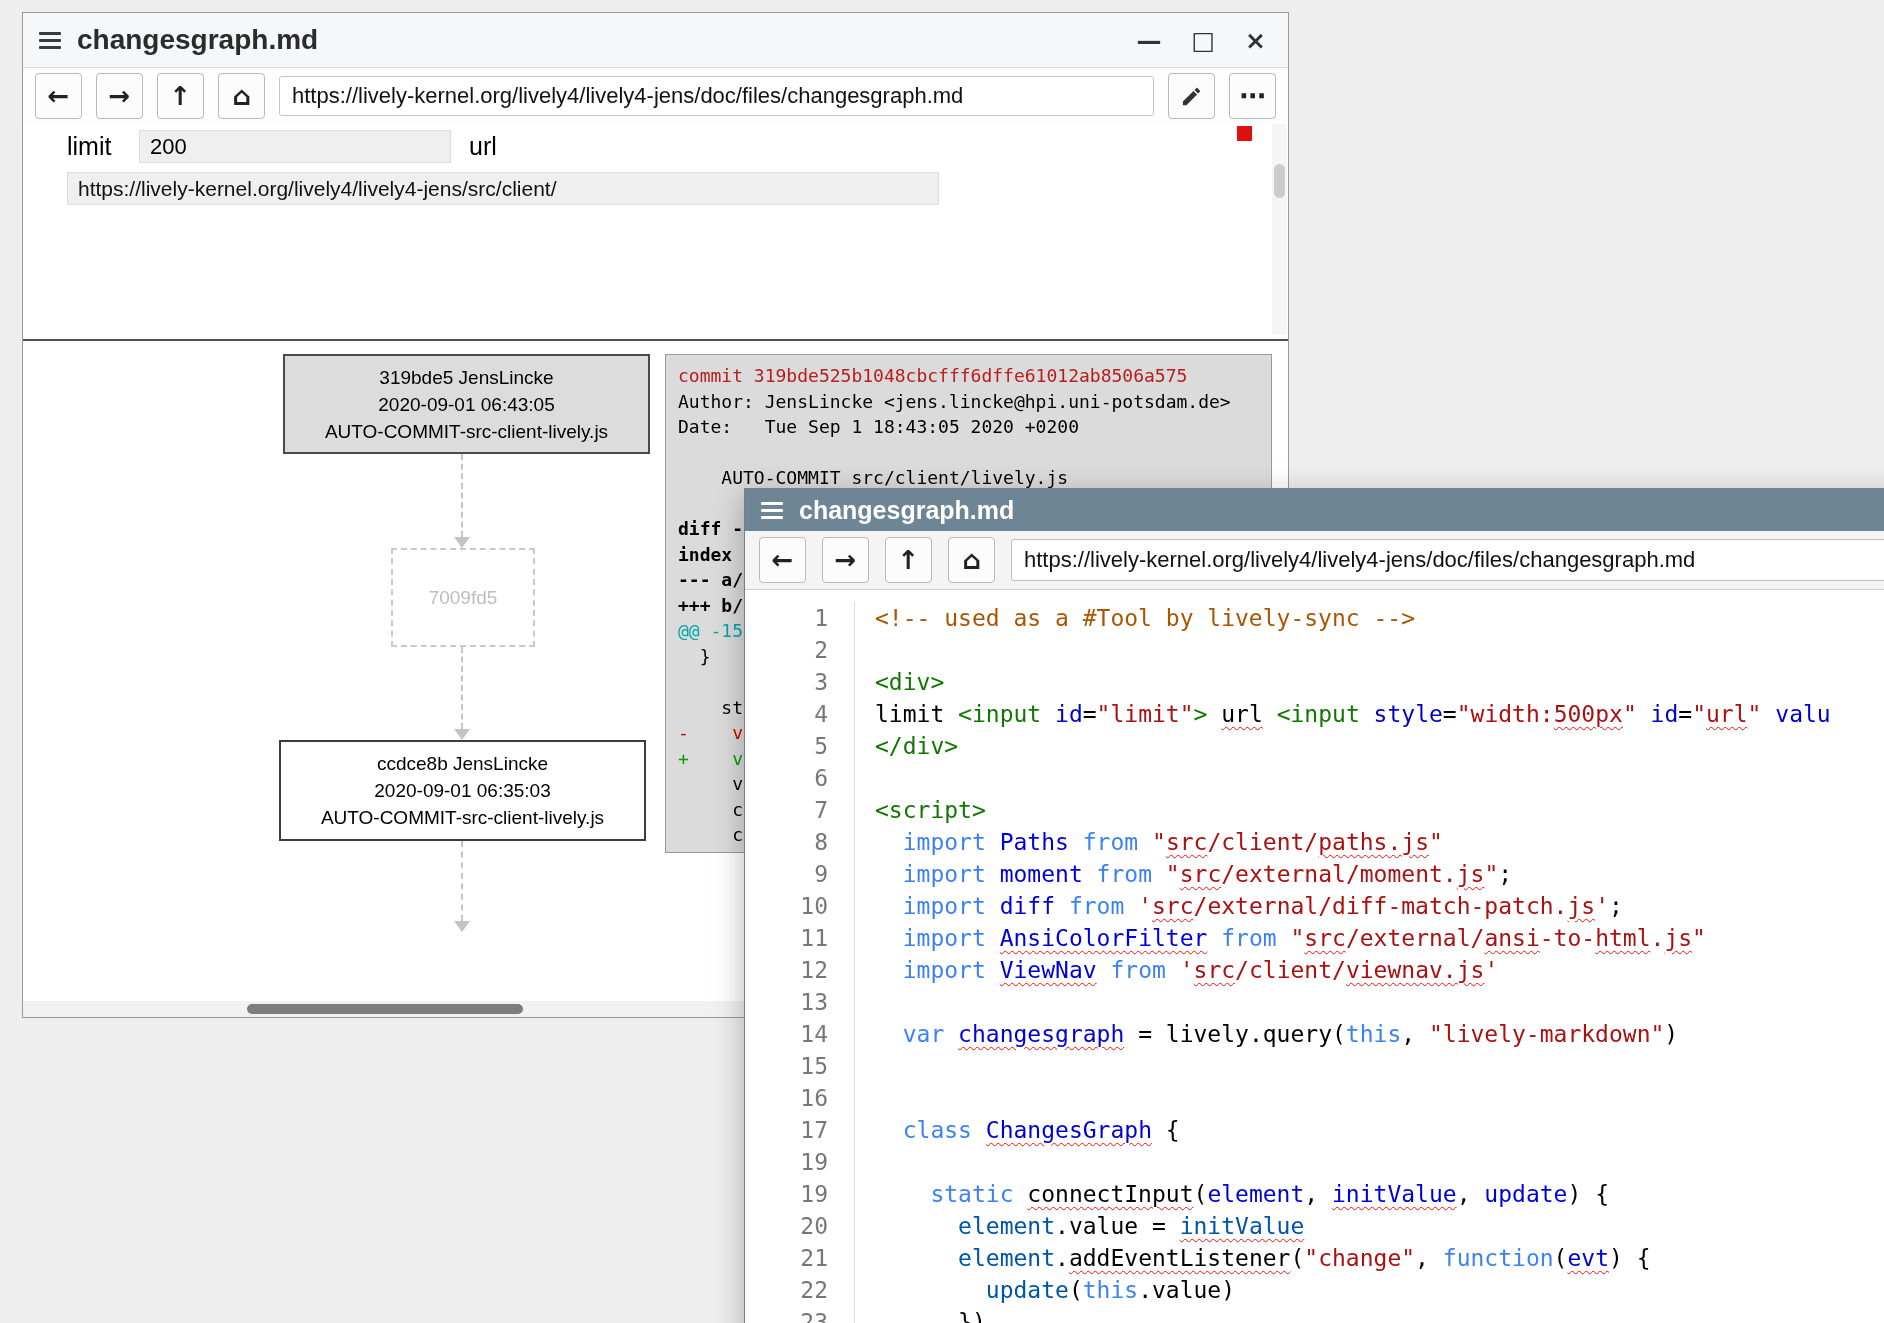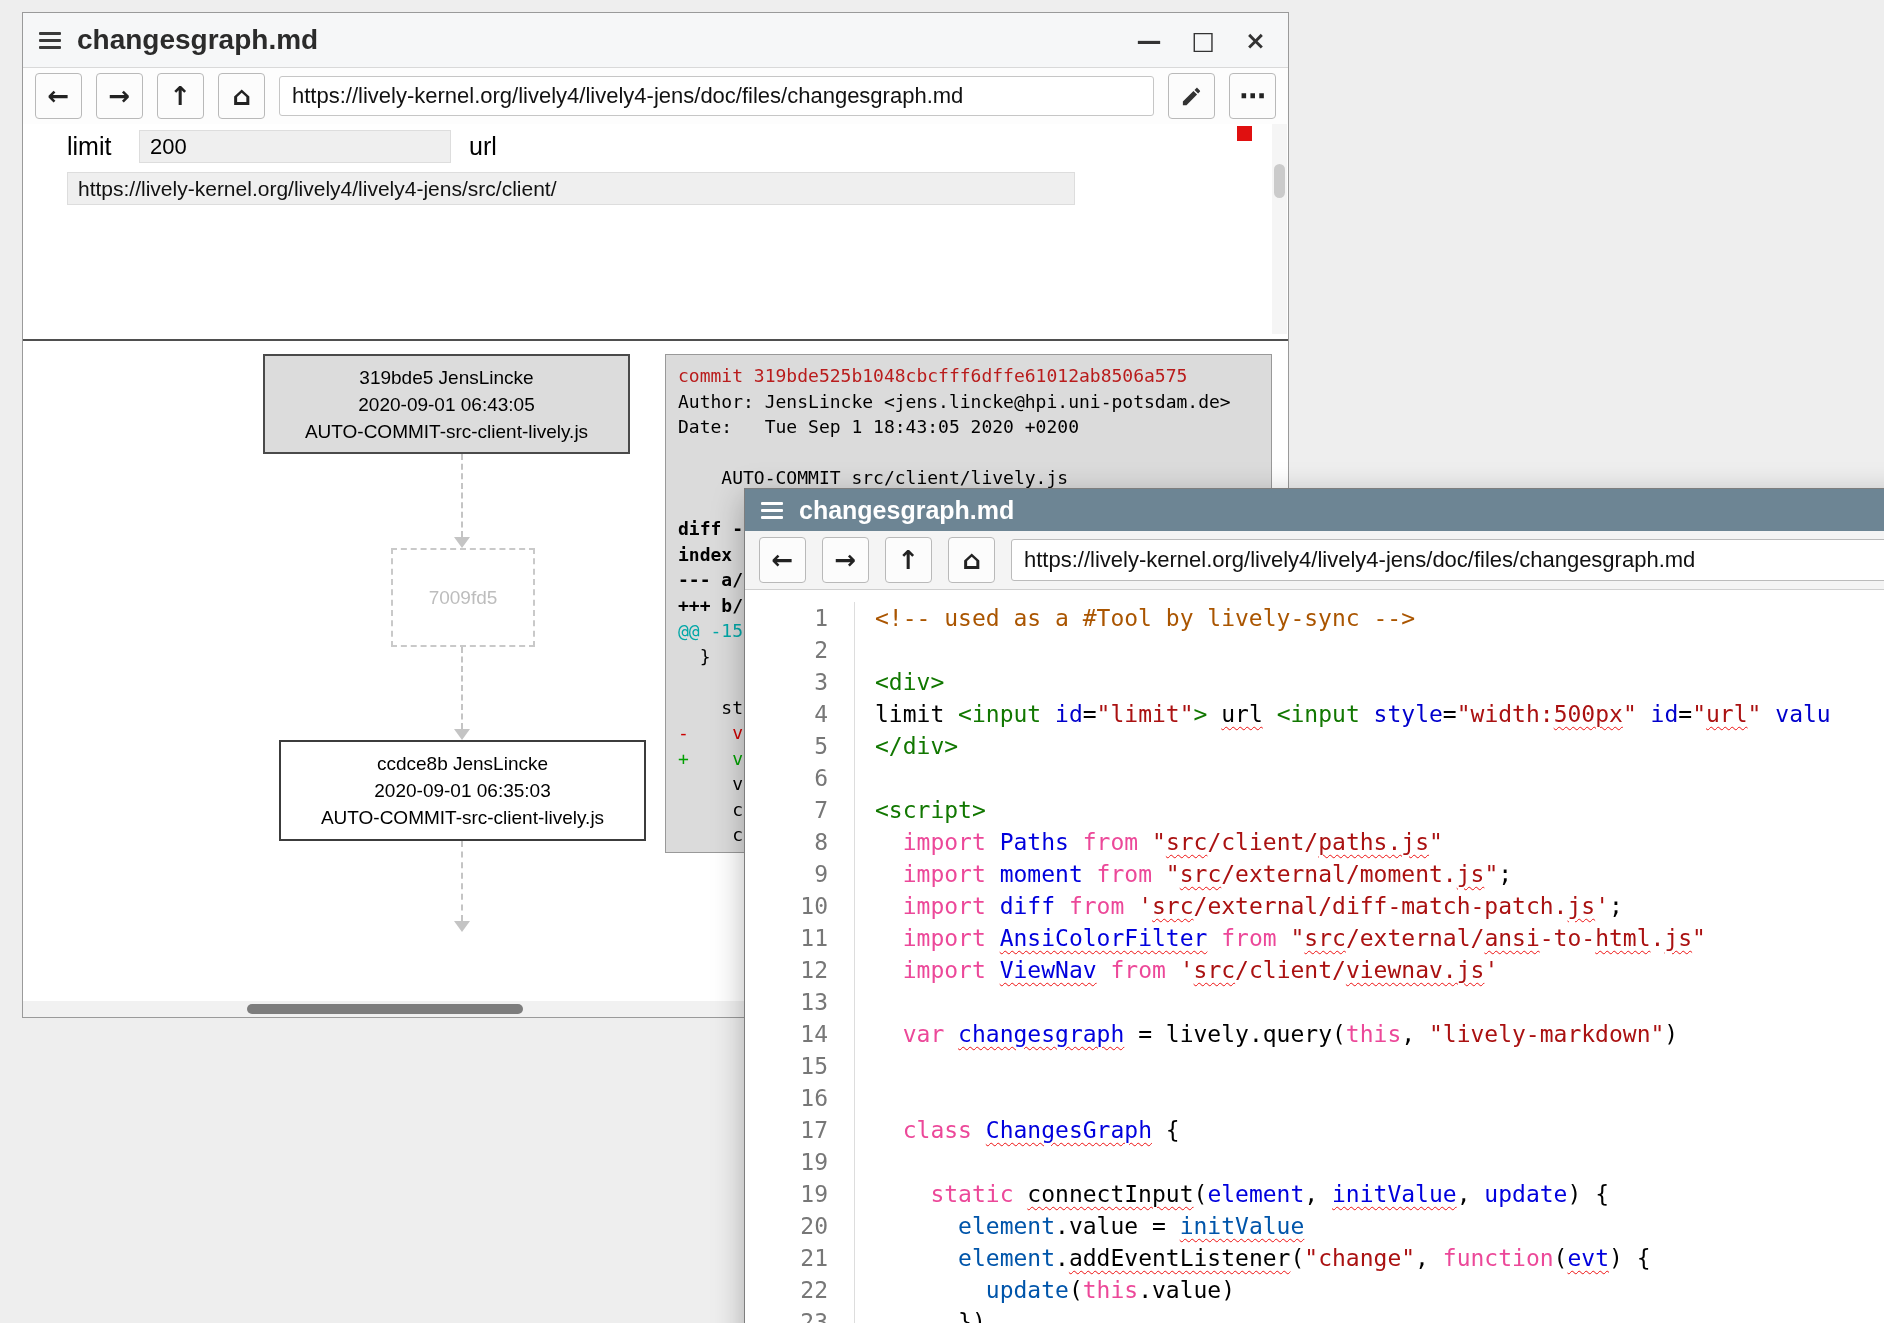--- a/index.html
+++ b/index.html
@@ -25,32 +25,32 @@
 
   .burger{width:22px;height:17px;display:flex;flex-direction:column;justify-content:space-between;flex:none;cursor:pointer;}
   .burger i{height:3px;background:#3a3a3a;border-radius:1px;}
   .burger.light i{background:#fff;}
 
   .form1{height:215px;flex:none;position:relative;background:#fff;}
   .limit-label{position:absolute;left:44px;top:8px;font-size:25px;color:#000;}
   .limit-input{position:absolute;left:116px;top:6px;width:312px;height:33px;border:1px solid #ddd;background:#efefef;
                font-size:22px;padding:0 10px;box-sizing:border-box;font-family:"Liberation Sans",sans-serif;}
   .url-label{position:absolute;left:446px;top:8px;font-size:25px;color:#000;}
-  .url-value-input{position:absolute;left:44px;top:48px;width:1008px;height:33px;border:1px solid #ddd;background:#efefef;
+  .url-value-input{position:absolute;left:44px;top:48px;width:872px;height:33px;border:1px solid #ddd;background:#efefef;
                font-size:21px;padding:0 10px;box-sizing:border-box;color:#111;font-family:"Liberation Sans",sans-serif;}
   .red-square{position:absolute;top:2px;right:36px;width:15px;height:15px;background:#e01010;}
   .vscroll{position:absolute;right:1px;top:0;width:15px;height:210px;background:#f5f5f5;}
   .vthumb{position:absolute;left:2px;top:40px;width:11px;height:34px;background:#cbcbcb;border-radius:6px;}
 
   .graphwrap{flex:1;position:relative;border-top:2px solid #4f4f4f;overflow:hidden;background:#fff;}
   .gnode{position:absolute;box-sizing:border-box;display:flex;flex-direction:column;justify-content:center;
          text-align:center;font-size:19px;line-height:27px;background:#fff;border:2px solid #3c3c3c;cursor:pointer;}
   .gnode.selected{background:#dcdcdc;border-color:#4a4a4a;}
   .gnode.ghost{border:2px dashed #c9c9c9;color:#bdbdbd;background:#fff;}
-  .n1{left:240px;top:13px;width:367px;height:100px;}
+  .n1{left:260px;top:13px;width:367px;height:100px;}
   .g1{left:368px;top:207px;width:144px;height:99px;}
   .n2{left:256px;top:399px;width:367px;height:101px;}
   .g2{left:368px;top:591px;width:144px;height:100px;}
   .garrow{position:absolute;width:20px;display:flex;flex-direction:column;align-items:center;}
   .garrow .stem{flex:1;width:0;border-left:2px dashed #c4c4c4;}
   .garrow .head{width:0;height:0;border-left:8px solid transparent;border-right:8px solid transparent;border-top:11px solid #c4c4c4;}
   .a1{left:429px;top:113px;height:94px;}
   .a2{left:429px;top:306px;height:93px;}
   .a3{left:429px;top:500px;height:91px;}
 
@@ -80,21 +80,21 @@
   .gutter{width:110px;flex:none;text-align:right;padding-right:26px;color:#777;border-right:1px solid #ddd;box-sizing:border-box;}
   .ln{height:32px;}
   .code-col{flex:1;padding-left:20px;overflow:hidden;}
   .code-line{white-space:pre;height:32px;cursor:text;}
 
   .tok-plain{color:#000;}
   .tok-comment{color:#aa5500;}
   .tok-tag{color:#117700;}
   .tok-attr{color:#0000cc;}
   .tok-string{color:#aa1111;}
-  .tok-kw{color:#ec4899;}
+  .tok-kw{color:#3b82f6;}
   .tok-def{color:#0000dd;}
   .tok-var2{color:#0055aa;}
   .tok-sq{text-decoration-line:underline;text-decoration-style:wavy;text-decoration-color:#e11;
           text-decoration-thickness:1px;text-underline-offset:4px;}
 
   .pencil-svg{width:23px;height:23px;fill:#333;}
 </style>
 </head>
 <body>
 

